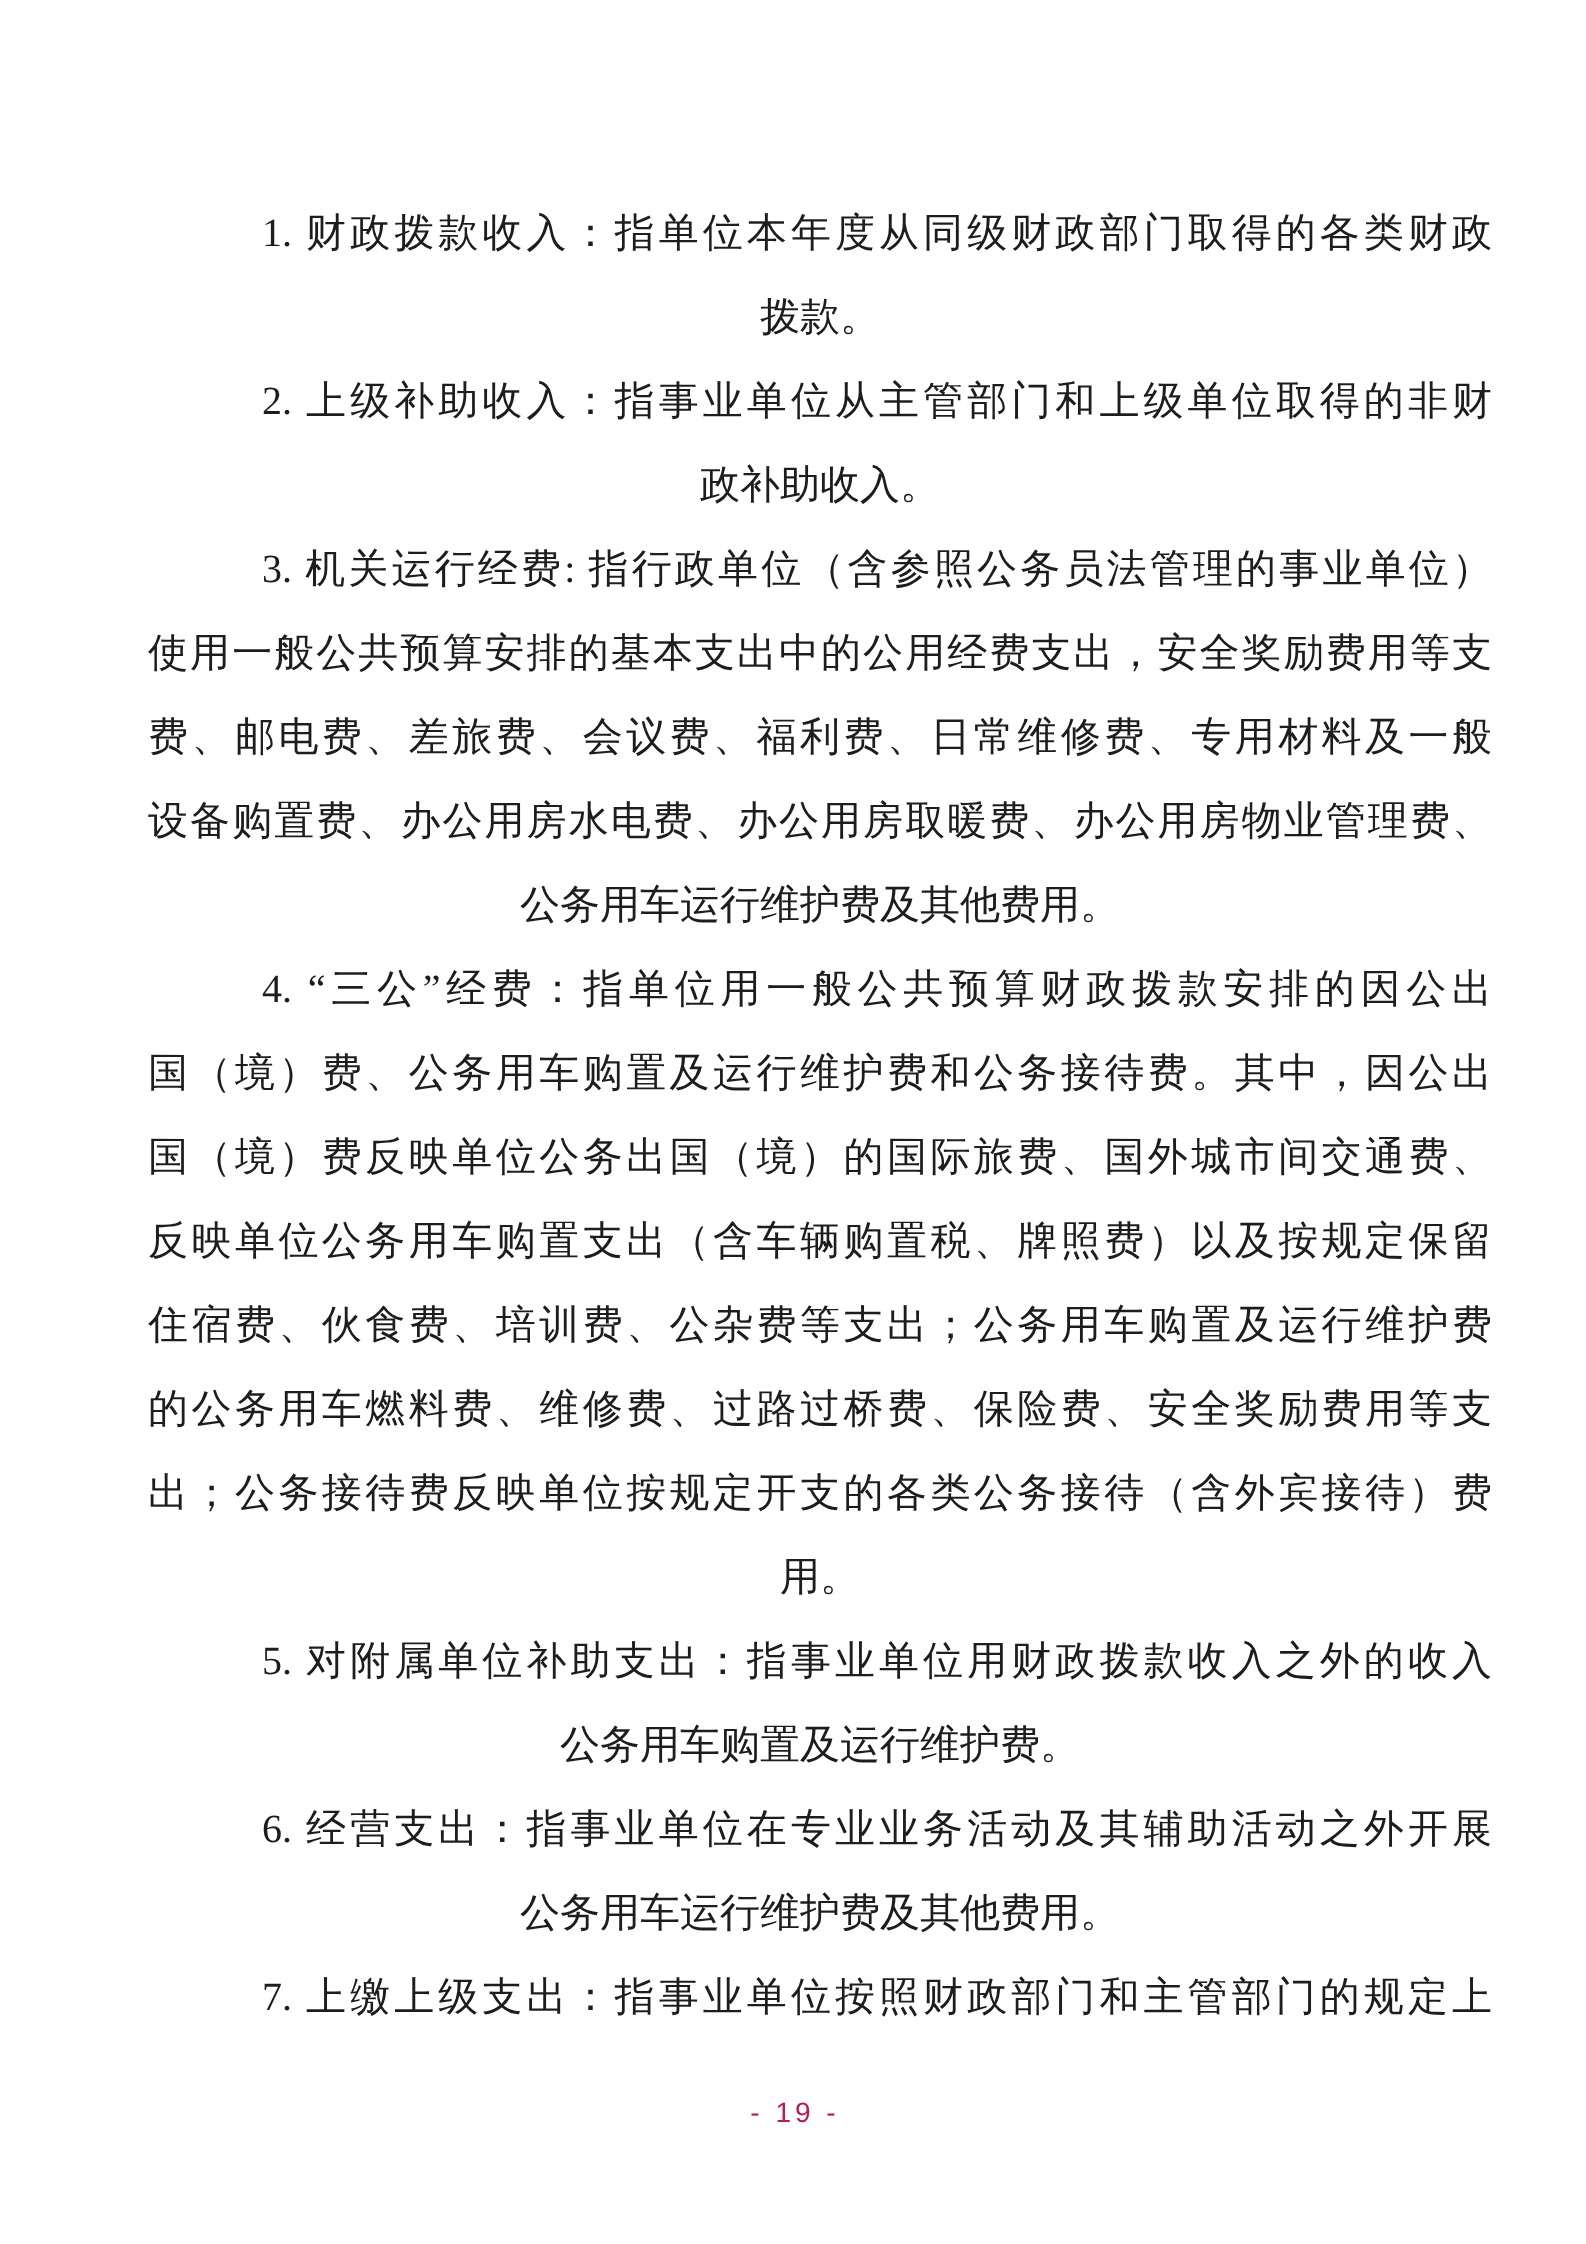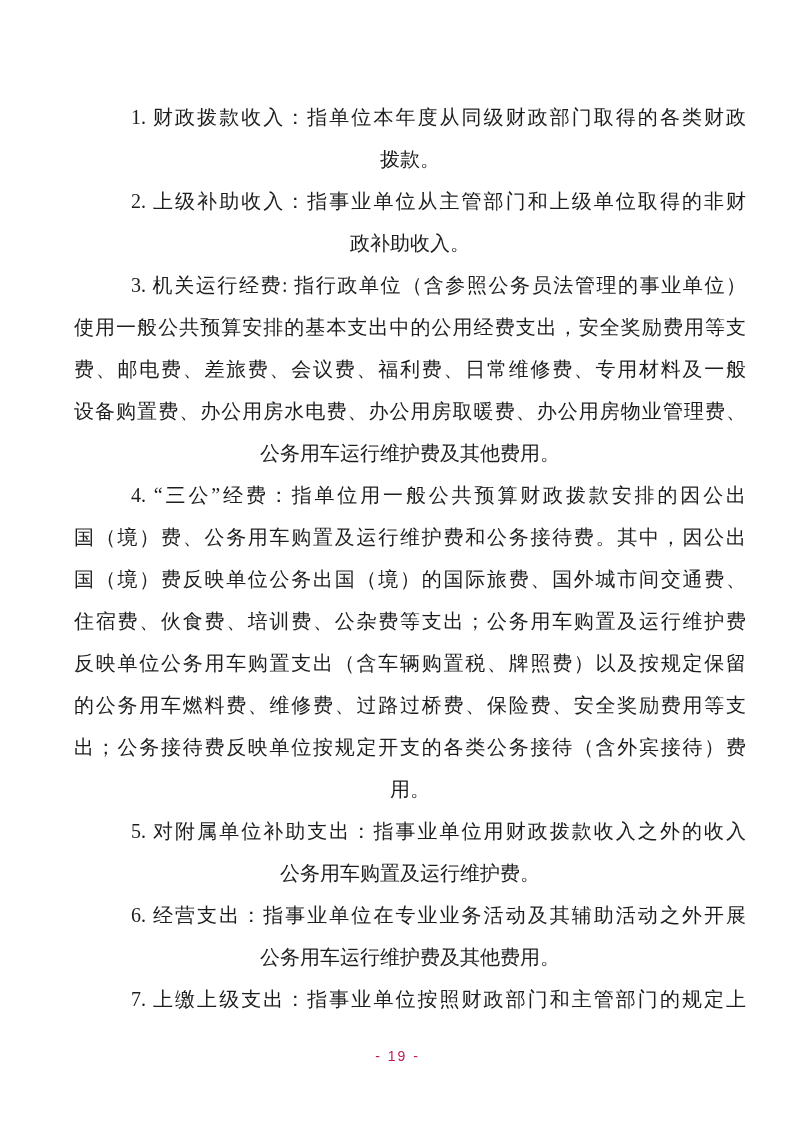--- a/index.html
+++ b/index.html
@@ -60,22 +60,22 @@
       <div class="line indent justify">2. 上级补助收入：指事业单位从主管部门和上级单位取得的非财</div>
       <div class="line">政补助收入。</div>
       <div class="line indent justify">3. 机关运行经费: 指行政单位（含参照公务员法管理的事业单位）</div>
       <div class="line justify">使用一般公共预算安排的基本支出中的公用经费支出，安全奖励费用等支</div>
       <div class="line justify">费、邮电费、差旅费、会议费、福利费、日常维修费、专用材料及一般</div>
       <div class="line justify">设备购置费、办公用房水电费、办公用房取暖费、办公用房物业管理费、</div>
       <div class="line">公务用车运行维护费及其他费用。</div>
       <div class="line indent justify">4. “三公”经费：指单位用一般公共预算财政拨款安排的因公出</div>
       <div class="line justify">国（境）费、公务用车购置及运行维护费和公务接待费。其中，因公出</div>
       <div class="line justify">国（境）费反映单位公务出国（境）的国际旅费、国外城市间交通费、</div>
+      <div class="line justify">反映单位公务用车购置支出（含车辆购置税、牌照费）以及按规定保留</div>
       <div class="line justify">住宿费、伙食费、培训费、公杂费等支出；公务用车购置及运行维护费</div>
-      <div class="line justify">反映单位公务用车购置支出（含车辆购置税、牌照费）以及按规定保留</div>
       <div class="line justify">的公务用车燃料费、维修费、过路过桥费、保险费、安全奖励费用等支</div>
       <div class="line justify">出；公务接待费反映单位按规定开支的各类公务接待（含外宾接待）费</div>
       <div class="line">用。</div>
       <div class="line indent justify">5. 对附属单位补助支出：指事业单位用财政拨款收入之外的收入</div>
       <div class="line">公务用车购置及运行维护费。</div>
       <div class="line indent justify">6. 经营支出：指事业单位在专业业务活动及其辅助活动之外开展</div>
       <div class="line">公务用车运行维护费及其他费用。</div>
       <div class="line indent justify">7. 上缴上级支出：指事业单位按照财政部门和主管部门的规定上</div>
     </div>
   <div class="footer">- 19 -</div>

